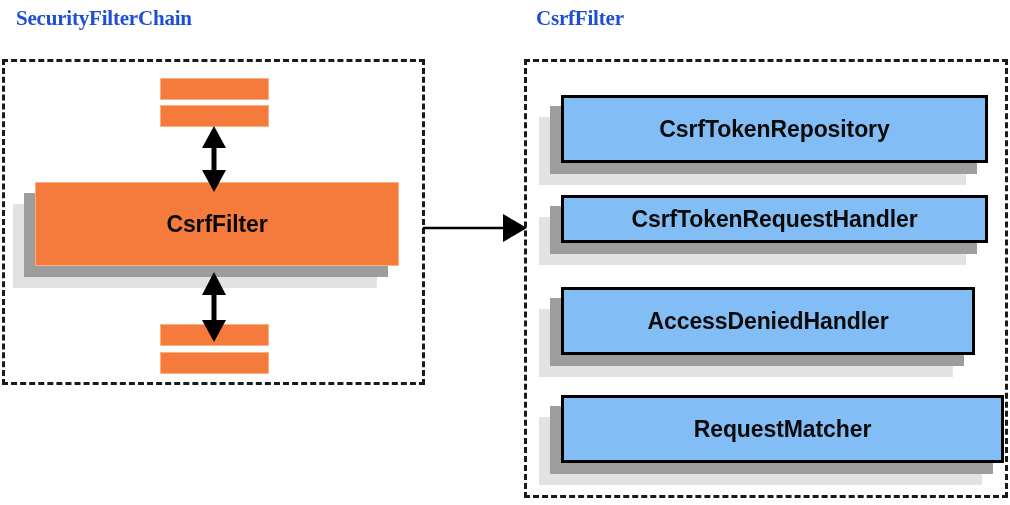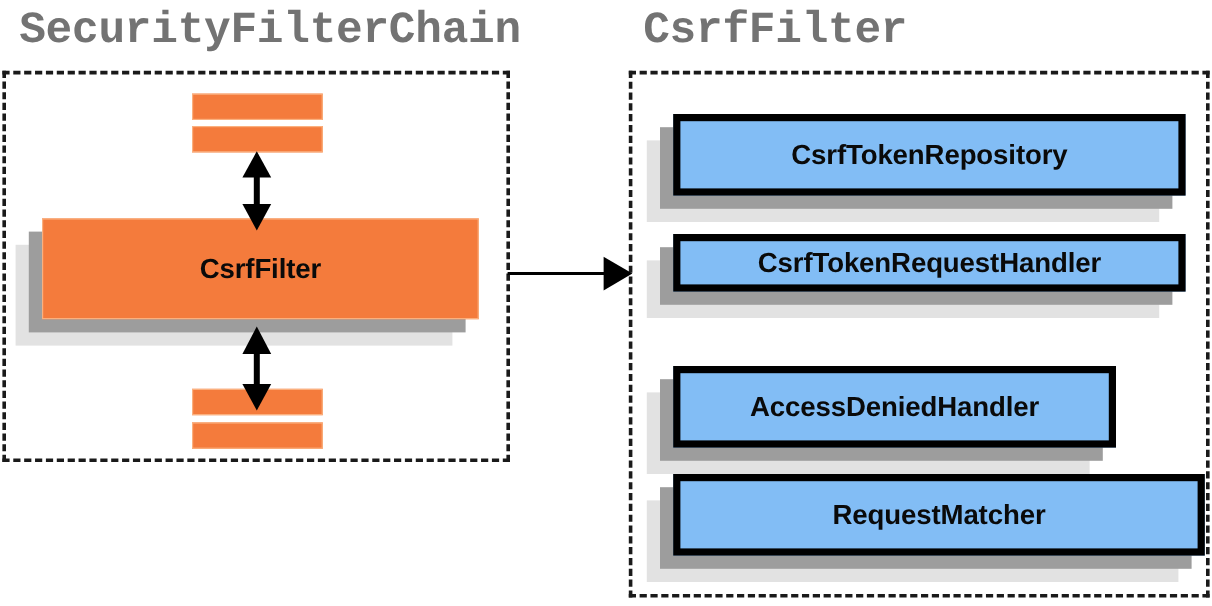--- a/index.html
+++ b/index.html
@@ -14,25 +14,25 @@
     position: relative;
     width: 1010px;
     height: 505px;
     background: #ffffff;
     overflow: hidden;
   }
 
   
   .panel-title {
     position: absolute;
-    font-family: Liberation Mono, monospace;
+    font-family: Liberation Serif, serif;
     font-weight: bold;
-    font-size: 37px;
+    font-size: 21px;
     line-height: 1;
-    color: #737373;
+    color: #1d4ed8;
     letter-spacing: -0.2px;
     white-space: nowrap;
   }
   #title-left  { left: 16px;  top: 8px; }
   #title-right { left: 536px; top: 8px; }
 
   
   .dashed-panel {
     position: absolute;
     border: 3px dashed #1a1a1a;
@@ -85,21 +85,21 @@
   }
 
   
   .face-orange {
     background: #f47b3c;
     border: 1px solid #fbb07e;
   }
   
   .face-blue {
     background: #82bdf5;
-    border: 6px solid #000000;
+    border: 3px solid #000000;
   }
 
   
   .stub-bar {
     position: absolute;
     background: #f47b3c;
     border: 1px solid #fbb07e;
     box-sizing: border-box;
   }
 
@@ -151,21 +151,21 @@
   </div>
 
   <div class="box-wrap" style="left:561px; top:195px; width:427px; height:48px;">
     <div class="shadow-light"></div>
     <div class="shadow-dark"></div>
     <div class="box-face face-blue">
       <span class="box-label">CsrfTokenRequestHandler</span>
     </div>
   </div>
 
-  <div class="box-wrap" style="left:561px; top:305px; width:369px; height:68px;">
+  <div class="box-wrap" style="left:561px; top:287px; width:369px; height:68px;padding-left:45px;">
     <div class="shadow-light"></div>
     <div class="shadow-dark"></div>
     <div class="box-face face-blue">
       <span class="box-label">AccessDeniedHandler</span>
     </div>
   </div>
 
   <div class="box-wrap" style="left:561px; top:395px; width:427px; height:68px;padding-left:16px;">
     <div class="shadow-light"></div>
     <div class="shadow-dark"></div>

